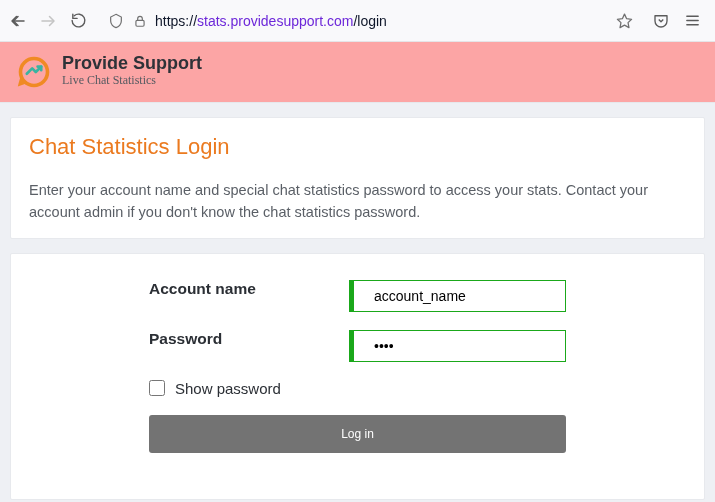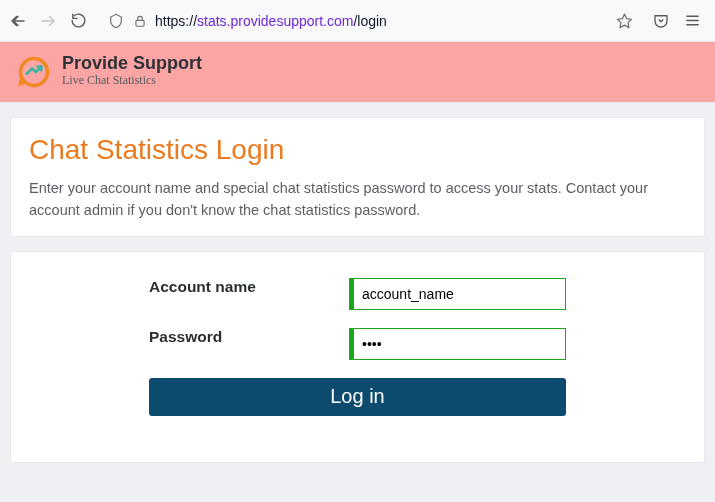--- a/index.html
+++ b/index.html
@@ -15,32 +15,32 @@
   .right-group { display: flex; align-items: center; gap: 14px; padding-right: 6px; }
   
   .page { padding: 0; }
   .brand-bar { background: #fca5a5; border-bottom: 1px solid #e6e8ec; padding: 12px 16px; display: flex; gap: 10px; }
   .logo { width: 36px; height: 36px; }
   .brand-text .t1 { font-weight: 700; font-size: 18px; color: #2e3238; line-height: 1.1; }
   .brand-text .t2 { font-size: 12px; color: #555a61; line-height: 1.1; font-family: Liberation Serif, serif; }
   .content-wrap { padding: 14px 10px 20px 10px; display: flex; flex-direction: column; gap: 14px; }
   .panel { background: #ffffff; border: 1px solid #e7e9ed; border-radius: 2px; }
   .panel-header { padding: 16px 18px 14px 18px; }
-  .panel-header h1 { color: #eb7a1f; font-weight: 400; font-size: 28px; margin-bottom: 12px; }
+  .panel-header h1 { color: #eb7a1f; font-weight: 400; font-size: 22px; margin-bottom: 20px; }
   .panel-header p { color: #5a5f66; font-size: 14.5px; line-height: 1.5; }
   .panel-form { padding: 26px 20px 30px 20px; }
   .form-inner { width: 417px; margin: 0 auto; }
   .row { display: flex; align-items: flex-start; margin-bottom: 18px; }
   .row label { width: 200px; font-weight: 700; color: #2b2f35; font-size: 15.5px; }
   .row .field { flex: 1; }
-  input[type=text], input[type=password] { width: 217px; height: 32px; padding: 4px 8px; font-size: 14px; border: 1px solid #c6c9cf; outline: none; font-family: inherit; margin-left: 38px; }
+  input[type=text], input[type=password] { width: 217px; height: 32px; padding: 4px 20px; font-size: 14px; border: 1px solid #c6c9cf; outline: none; font-family: inherit; margin-left: 38px; }
   input.green { border: 1px solid #1aa81a; border-left: 5px solid #1aa81a; }
   .check-row { display: flex; align-items: center; gap: 10px; margin-bottom: 18px; font-size: 15px; color: #2b2f35; }
   .check-row input[type=checkbox] { width: 16px; height: 16px; accent-color: #808080; }
-  .login-btn { width: 100%; height: 38px; background: #0c4a6e; color: #fff; border: none; font-size: 20px; border-radius: 3px; cursor: pointer; margin-bottom: 16px; }
+  .login-btn { width: 100%; height: 38px; background: #737373; color: #fff; border: none; font-size: 12px; border-radius: 3px; cursor: pointer; margin-bottom: 16px; }
   svg { display: block; }
 </style>
 </head>
 <body>
 
 <div class="browser-toolbar">
   <div class="toolbar-btn">
     <svg width="18" height="18" viewBox="0 0 24 24" fill="none" stroke="#5b5b5b" stroke-width="2" stroke-linecap="round" stroke-linejoin="round">
         <polyline points="15 18 9 12 15 6" transform="translate(-3 0)"></polyline>
         <line x1="5" y1="12" x2="20" y2="12"></line>
@@ -127,17 +127,21 @@
           <div class="field">
             <input type="text" class="green" value="account_name" style="">
           </div>
         </div>
         <div class="row">
           <label>Password</label>
           <div class="field">
             <input type="text" class="green" autocomplete="off" value="••••" style="">
           </div>
         </div>
+        <div class="check-row">
+          <input type="checkbox" style="">
+          <span>Show password</span>
+        </div>
         <button class="login-btn">Log in</button>
       </div>
     </div>
   </div>
 </div>
 
 </body></html>

